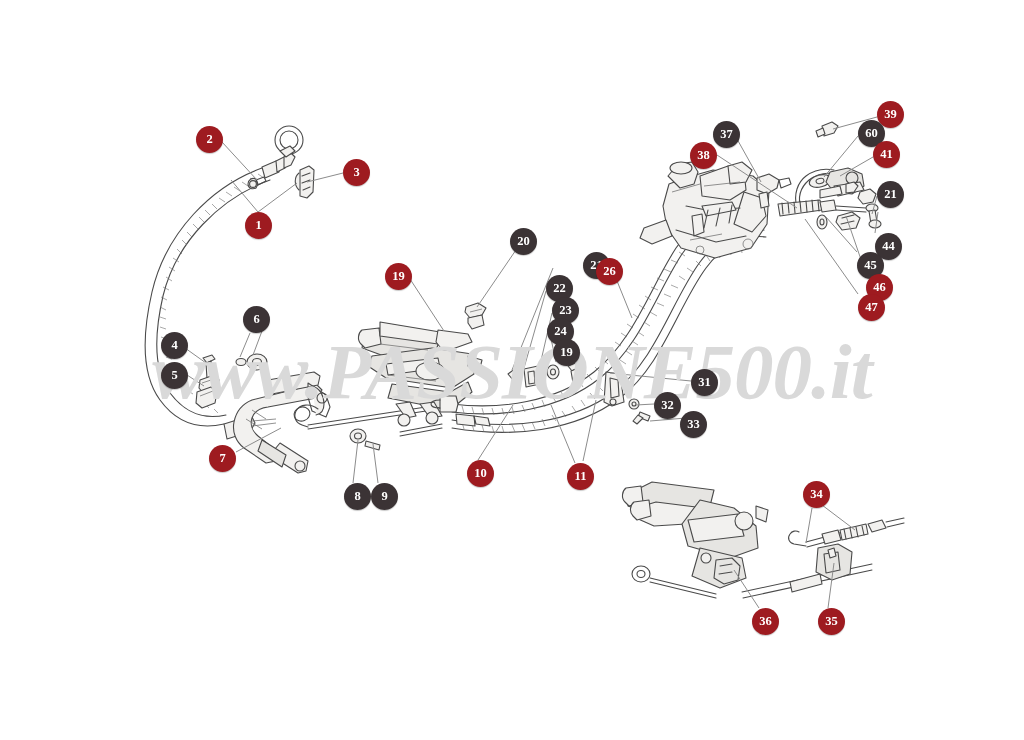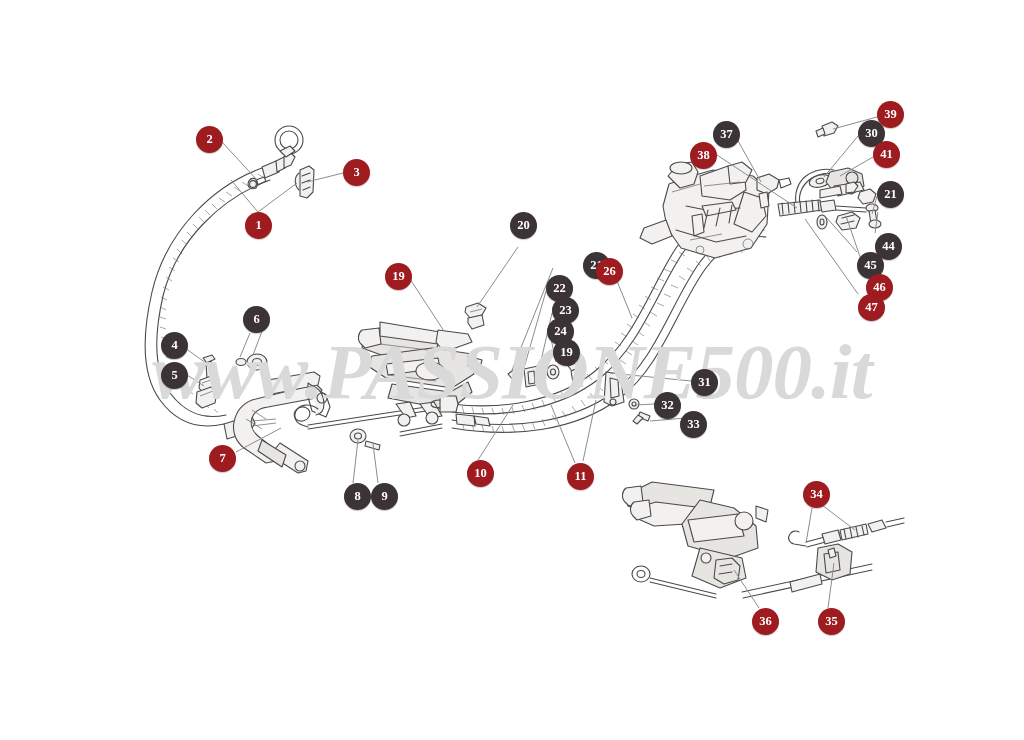--- a/index.html
+++ b/index.html
@@ -383,21 +383,21 @@
       </div>
       <div class="marker red" style="left: 467px; top: 460px;">
         <span>10</span>
       </div>
       <div class="marker red" style="left: 567px; top: 463px;">
         <span>11</span>
       </div>
       <div class="marker red" style="left: 385px; top: 263px;">
         <span>19</span>
       </div>
-      <div class="marker dark" style="left: 510px; top: 212px; align-items: center;">
+      <div class="marker dark" style="left: 510px; top: 228px; align-items: center;">
         <span>20</span>
       </div>
       <div class="marker dark" style="left: 583px; top: 252px;">
         <span>21</span>
       </div>
       <div class="marker dark" style="left: 546px; top: 275px;">
         <span>22</span>
       </div>
       <div class="marker dark" style="left: 552px; top: 297px;">
         <span>23</span>
@@ -432,21 +432,21 @@
       <div class="marker dark" style="left: 713px; top: 121px;">
         <span>37</span>
       </div>
       <div class="marker red" style="left: 690px; top: 142px;">
         <span>38</span>
       </div>
       <div class="marker red" style="left: 877px; top: 101px;">
         <span>39</span>
       </div>
       <div class="marker dark" style="left: 858px; top: 120px;">
-        <span>30</span>
+        <span>60</span>
       </div>
       <div class="marker red" style="left: 873px; top: 141px;">
         <span>41</span>
       </div>
       <div class="marker dark" style="left: 877px; top: 181px;">
         <span>21</span>
       </div>
       <div class="marker dark" style="left: 875px; top: 233px;">
         <span>44</span>
       </div>

